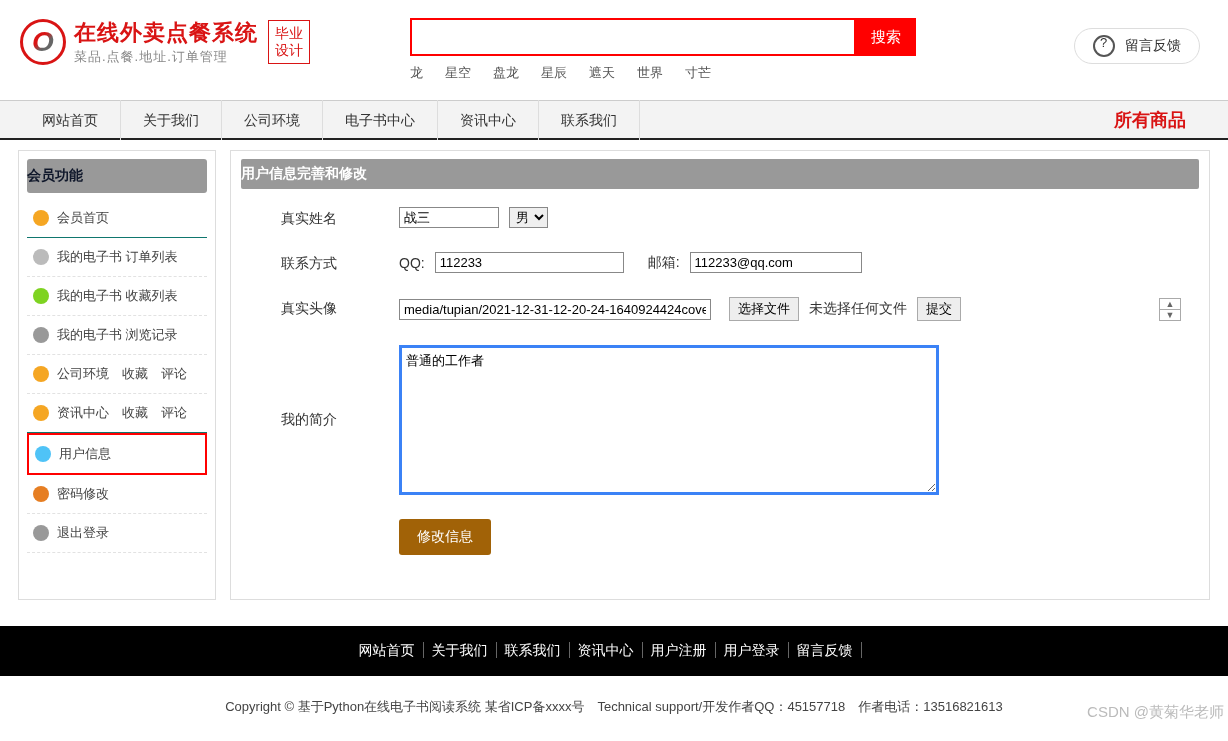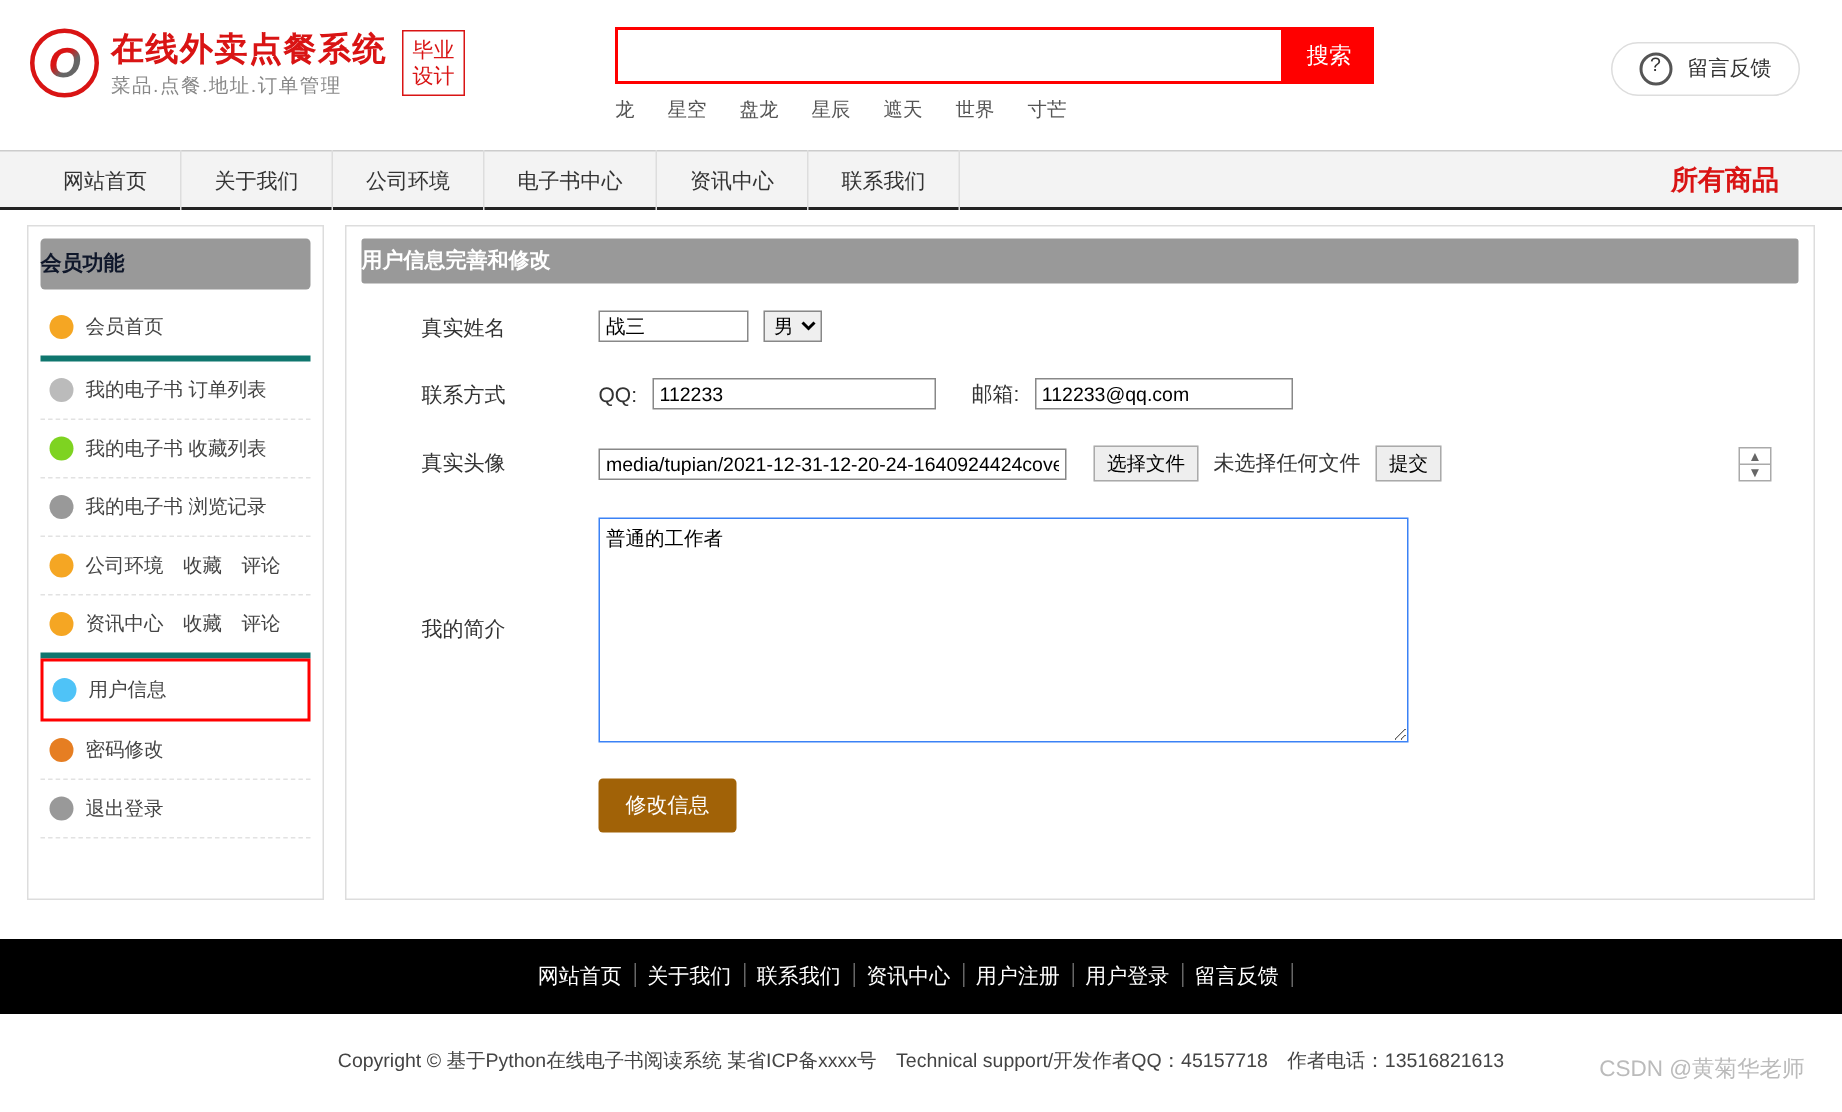--- a/index.html
+++ b/index.html
@@ -25,41 +25,41 @@
     .nav { background:#f3f3f3; border-top:1px solid #ccc; border-bottom:2px solid #222; margin-top:18px; display:flex; align-items:center; padding:0 20px; height:40px; }
     .nav a { padding:0 22px; line-height:40px; color:#333; text-decoration:none; border-right:1px solid #ddd; cursor:pointer; }
     .nav a:last-of-type { border-right:none; }
     .nav .all { margin-left:auto; color:#d91414; font-size:18px; font-weight:bold; border:none; }
     .main { display:flex; padding:10px 18px 20px 18px; gap:14px; }
     .side { width:198px; border:1px solid #ddd; background:#fff; padding:8px; }
     .side-title { background:#999; color:#0f172a; text-align:left; padding:8px 0; font-weight:bold; border-radius:3px; }
     .side ul { list-style:none; margin-top:6px; }
     .side li { padding:10px 6px; border-bottom:1px dashed #e2e2e2; display:flex; align-items:center; cursor:pointer; font-size:13px; color:#444; }
     .side li .sico { width:16px; height:16px; margin-right:8px; display:inline-block; border-radius:50%; flex-shrink:0; }
-    .side li.sep { border-bottom:4px solid #0f766e; }
+    .side li.sep { border-bottom:1px solid #0f766e; }
     .side li.hl { border:2px solid #f00; }
     .content { flex:1; border:1px solid #ddd; background:#fff; padding:8px 10px 20px 10px; }
     .c-title { background:#999; color:#fff; padding:6px 0; font-weight:bold; border-radius:2px; }
     .form { padding:18px 18px 0 40px; }
     .row { display:flex; align-items:flex-start; margin-bottom:24px; }
     .lab { width:118px; padding-top:3px; font-size:14px; color:#333; }
     .val { flex:1; display:flex; align-items:center; gap:10px; flex-wrap:wrap; }
     .val input[type=text]{ border:1px solid #888; padding:2px 4px; font-size:13px; }
     .val select{ border:1px solid #888; padding:1px 2px; font-size:13px; }
-    .val textarea{ border:1px solid #3b82f6; padding:4px; width:540px; height:150px; font-size:13px; resize:both; }
+    .val textarea{ border:3px solid #3b82f6; padding:4px; width:540px; height:150px; font-size:13px; resize:both; }
     .btn-o { background:#a16207; color:#fff; border:none; padding:9px 18px; border-radius:3px; cursor:pointer; font-size:14px; }
     .btn-g { background:#eee; border:1px solid #aaa; padding:2px 8px; cursor:pointer; font-size:13px; }
     .spin { width:22px; border:1px solid #aaa; margin-left:auto; display:flex; flex-direction:column; }
     .spin b { font-size:9px; text-align:center; line-height:8px; color:#666; border-bottom:1px solid #aaa; cursor:pointer; padding:1px 0; }
     .spin b:last-child { border:none; }
     .footer1 { background:#000; color:#fff; text-align:center; padding:16px 0; margin-top:6px; font-size:14px; }
     .footer1 span { padding:0 8px; border-right:1px solid #666; cursor:pointer; }
     .footer1 span:last-child { border:none; }
     .footer2 { text-align:center; padding:22px 0; color:#444; font-size:13px; position:relative; }
-    .wm { position:absolute; right:25px; bottom:16px; color:#bbb; font-size:15px; }
+    .wm { position:absolute; right:4px; bottom:16px; color:#bbb; font-size:15px; }
   </style>
 </head>
 <body>
 
 <div class="header">
   <div class="logo-wrap">
     <div class="logo-circle">
         <div class="logo-inner">O</div>
       </div>
     <div class="brand">

